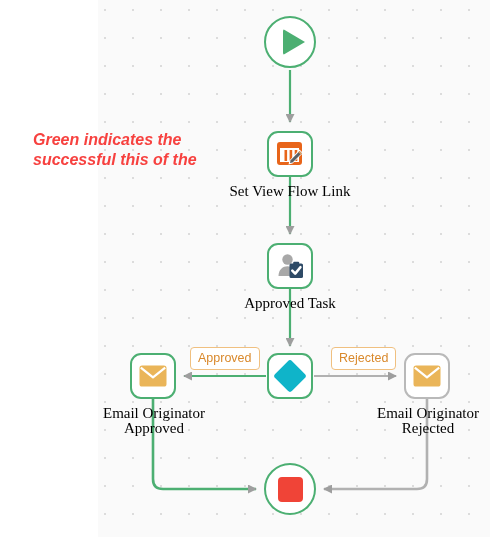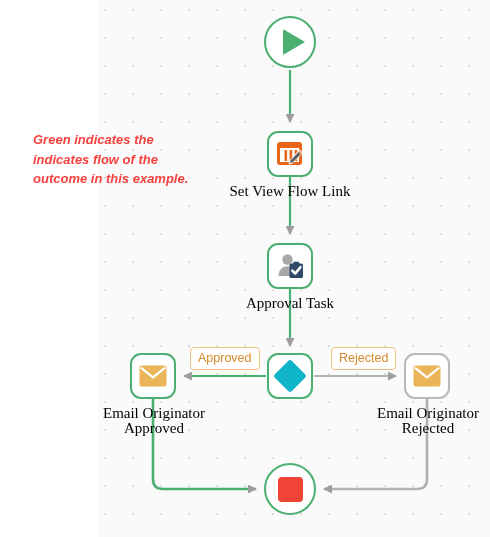--- a/index.html
+++ b/index.html
@@ -94,21 +94,21 @@
     font-family: "Liberation Sans", sans-serif;
     white-space: nowrap;
   }
   
   #annotation {
     position: absolute;
     left: 33px;
     top: 130px;
     width: 190px;
     color: #f7413f;
-    font-size: 13px;
+    font-size: 16px;
     line-height: 19.5px;
     font-weight: bold;
     font-style: italic;
     font-family: "Liberation Sans", sans-serif;
   }
   #annotation .u {
     text-decoration: underline;
   }
   
   .icon-play {
@@ -189,21 +189,21 @@
     <div class="node-box">
       <svg width="29" height="28" viewBox="0 0 29 28">
         <circle cx="11.5" cy="7.5" r="5.2" fill="#a8a8a8"></circle>
         <path d="M2.5 24 C2.5 17.4 7 14.2 11.5 14.2 C16 14.2 20.5 17.4 20.5 24 Z" fill="#a8a8a8"></path>
         <rect x="13.5" y="11.5" width="13.5" height="14.5" rx="1.6" fill="#2e4a66"></rect>
         <rect x="17.2" y="9.8" width="6" height="3.2" rx="1" fill="#2e4a66"></rect>
         <path d="M16.3 18.6 L19.2 21.6 L24.4 15.2" fill="none" stroke="#ffffff" stroke-width="2.6" stroke-linecap="round" stroke-linejoin="round"></path>
       </svg>
     </div>
   </div>
-  <div class="node-label" style="left:215px; top:296px; width:150px;">Approval Task</div>
+  <div class="node-label" style="left:215px; top:296px; width:150px;">Approved Task</div>
 
   <div class="node" style="left:267px; top:353px;">
     <div class="node-box">
       <span class="icon-diamond"></span>
     </div>
   </div>
 
   <div class="node" style="left:130px; top:353px;">
     <div class="node-box">
       <svg width="28" height="22" viewBox="0 0 28 22">
@@ -230,17 +230,16 @@
     <div class="node-circle">
       <span class="icon-stop"></span>
     </div>
   </div>
 
   <div class="chip" style="left:190px; top:347px;">Approved</div>
   <div class="chip" style="left:331px; top:347px;">Rejected</div>
 
   <div id="annotation">
     <div>Green indicates the</div>
-    <div>indicates flow of the</div>
-    <div>outcome in this example.</div>
+    <div>successful this of the</div>
   </div>
 
 </div>
 
 </body></html>

